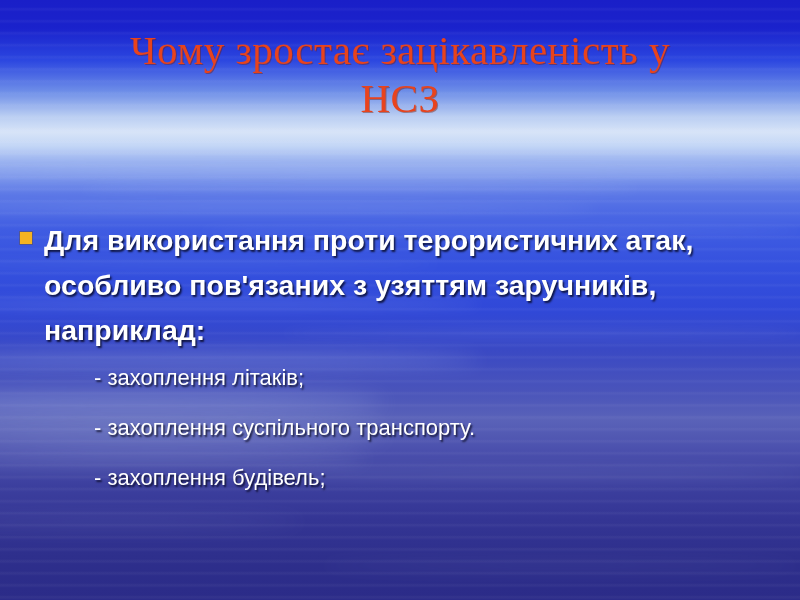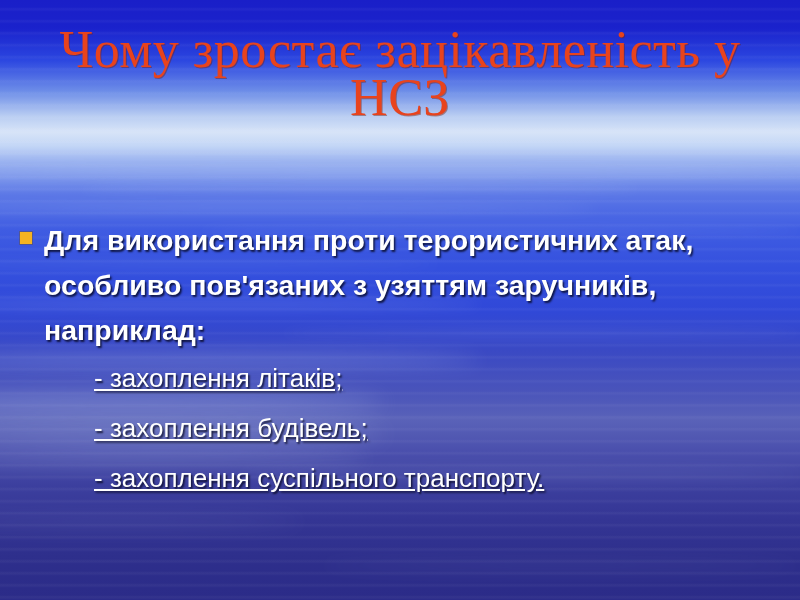--- a/index.html
+++ b/index.html
@@ -84,21 +84,21 @@
     inset: 0;
   }
 
   .title {
     position: absolute;
     top: 26px;
     left: 40px;
     width: 720px;
     text-align: center;
     font-family: "Liberation Serif", "DejaVu Serif", serif;
-    font-size: 52px;
+    font-size: 41px;
     line-height: 48px;
     color: #e8431d;
     text-shadow: 1px 1px 0 rgba(120,30,10,0.45);
     letter-spacing: .5px;
     white-space: pre-line;
   }
 
   .body {
     position: absolute;
     top: 218px;
@@ -122,26 +122,25 @@
     flex: 1 1 auto;
     font-size: 28.5px;
     line-height: 45px;
     color: #ffffff;
     text-shadow: 1.5px 1.5px 2px rgba(0,0,16,0.75);
     font-weight: 700;
   }
 
   .sub-item {
     margin-left: 78px;
-    font-size: 26px;
+    font-size: 22px;
     line-height: 50px;
     color: #ffffff;
     text-shadow: 1.5px 1.5px 2px rgba(0,0,16,0.75);
     white-space: pre;
-    text-decoration: underline;
   }
 </style>
 </head>
 <body>
 
 <div class="slide">
 
   <div class="bg-base"></div>
   <div class="bg-wisps"></div>
   <div class="wisp w1"></div>
@@ -165,18 +164,18 @@
 НСЗ</div>
 
     <div class="body">
 
       <div class="bullet-row">
         <span class="bullet-mark"></span>
         <span class="bullet-text">Для використання проти терористичних атак, особливо пов'язаних з узяттям заручників, наприклад:</span>
       </div>
 
       <div class="sub-item">- захоплення літаків;</div>
+      <div class="sub-item">- захоплення суспільного транспорту.</div>
       <div class="sub-item">- захоплення будівель;</div>
-      <div class="sub-item">- захоплення суспільного транспорту.</div>
 
     </div>
   </div>
 </div>
 
 </body></html>

